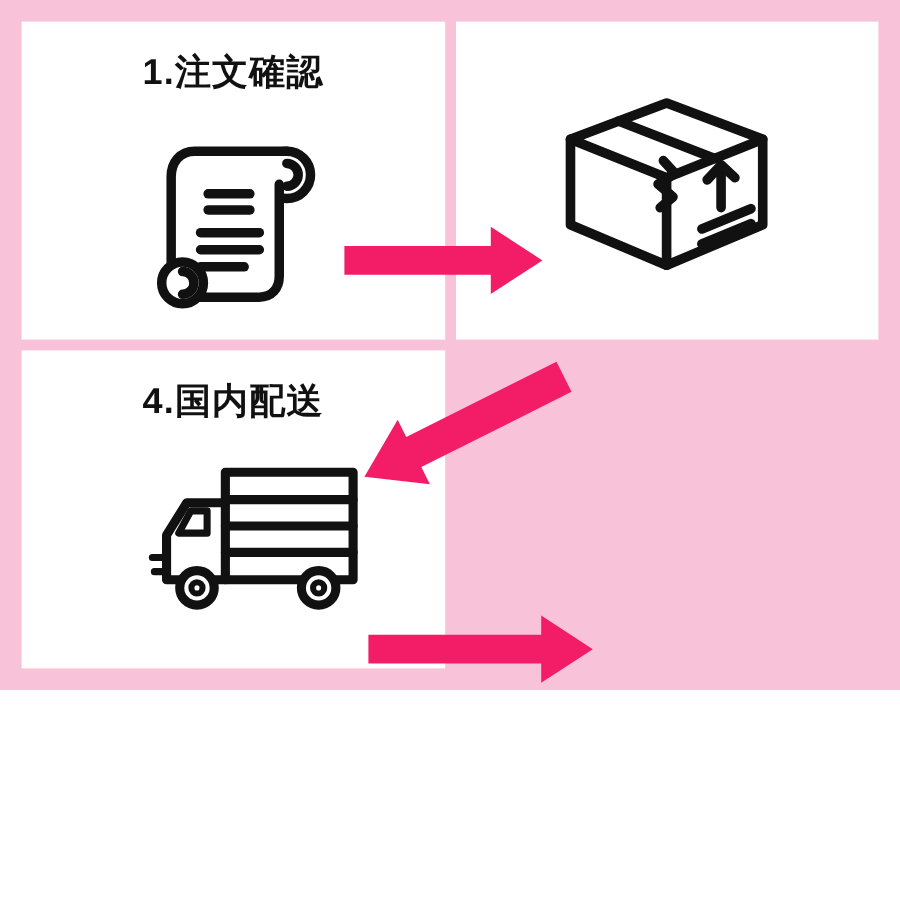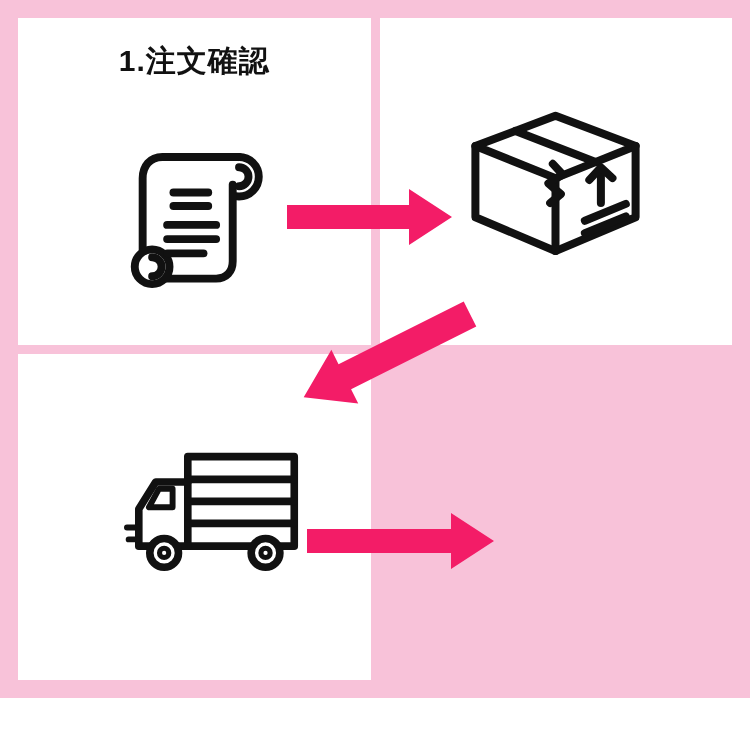--- a/index.html
+++ b/index.html
@@ -4,21 +4,21 @@
 <style>
   :root{
     --frame-pink:#f8c2d9;
     --arrow-pink:#f31c67;
     --icon-ink:#111111;
     --cell-background:#ffffff;
   }
   *{box-sizing:border-box;margin:0;padding:0}
   html,body{background:#ffffff}
   body{font-family:"Liberation Sans","DejaVu Sans",sans-serif;}
-  .page{position:relative;width:750px;height:698px;background:var(--frame-pink);overflow:hidden;}
+  .page{position:relative;width:750px;height:575px;background:var(--frame-pink);overflow:hidden;}
   .frame{position:absolute;inset:18px;display:grid;grid-template-columns:1fr 1fr;grid-template-rows:1fr 1fr;gap:9px;}
   .cell{background:var(--cell-background);display:flex;flex-direction:column;align-items:center;}
   .step-title{
     margin-top:26px;font-size:30px;font-weight:700;color:#111;
     letter-spacing:1px;white-space:nowrap;line-height:1.1;
   }
   .icon-wrap{flex:1;display:flex;align-items:center;justify-content:center;color:var(--icon-ink);}
   .icon-wrap.nudge-right svg{transform:translateX(14px);}
   .icon-wrap.nudge-down svg{transform:translateY(6px);}
   .arrows{position:absolute;inset:0;pointer-events:none;}
@@ -66,20 +66,21 @@
             <path d="M153 92 L166 78 L179 90"></path>
             <path d="M148 138 L194 119"></path>
             <path d="M148 152 L194 133"></path>
           </g>
         </svg>
       </div>
     </section>
 
 
     <section class="cell">
+      <h2 class="step-title">4.国内配送</h2>
       <div class="icon-wrap nudge-right">
         <svg viewBox="0 0 245 175" width="207" height="148" aria-hidden="true">
           <g fill="none" stroke="currentColor" stroke-width="9" stroke-linecap="round" stroke-linejoin="round">
             <rect x="98" y="16" width="126" height="106"></rect>
             <path d="M98 43 H224 M98 69 H224 M98 95 H224"></path>
             <path d="M98 46 H60 L40 78 V122 H98"></path>
             <path stroke-width="7" d="M64 54 L52 76 H80 V54 Z"></path>
             <path stroke-width="7" d="M38 100 H26 M38 114 H28"></path>
           </g>
           <g>

